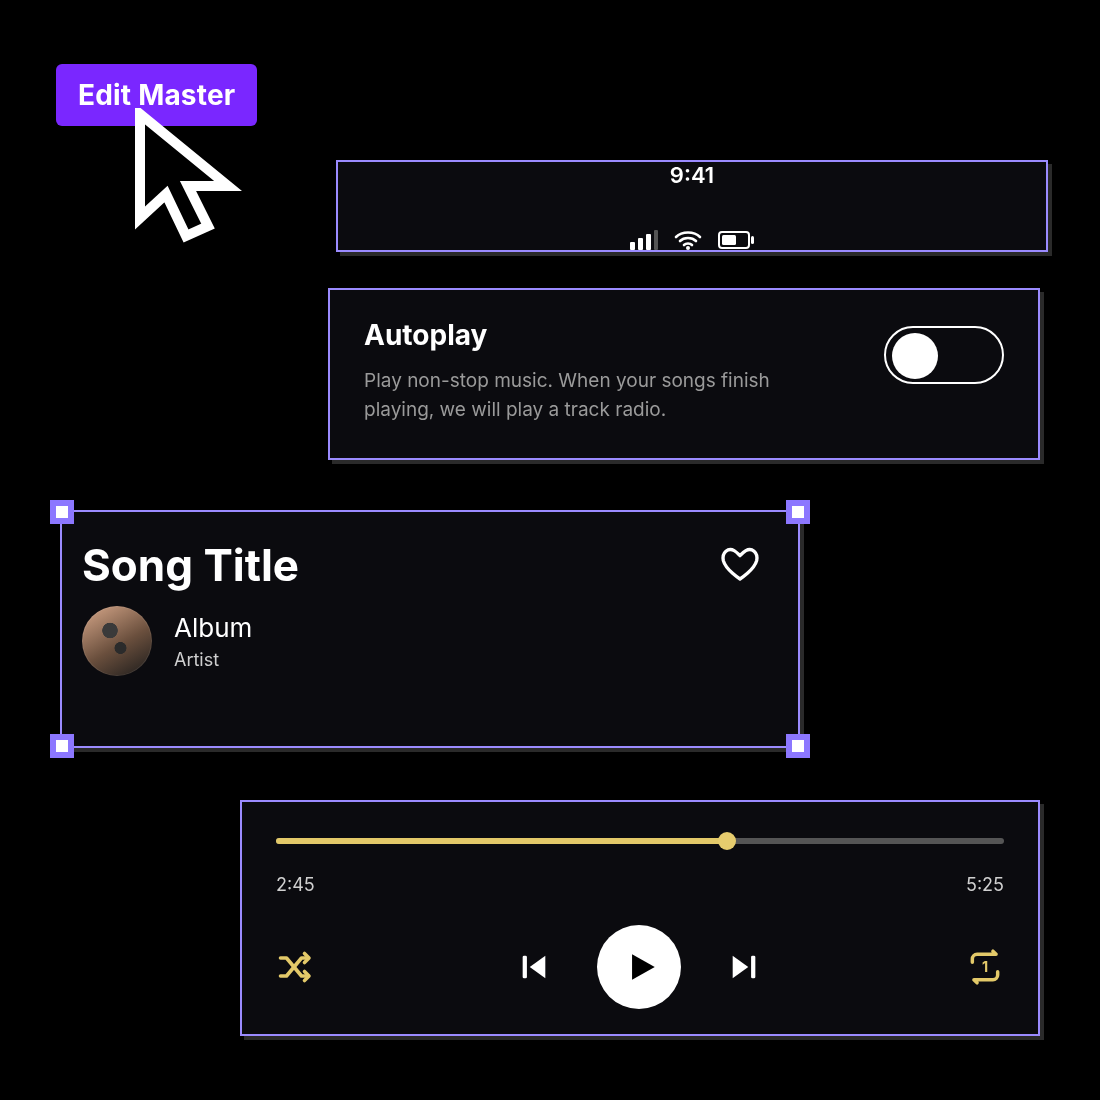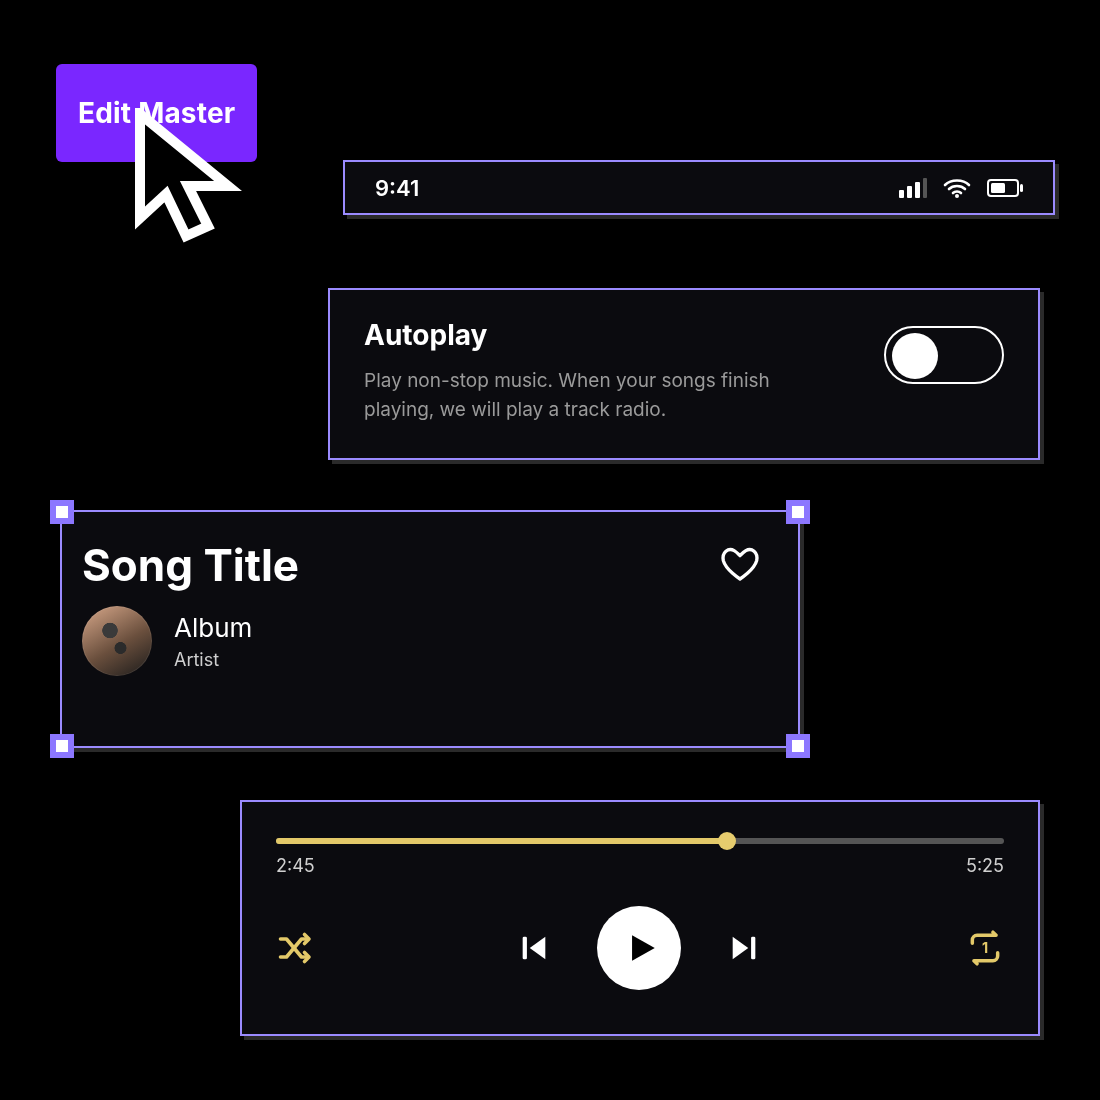--- a/index.html
+++ b/index.html
@@ -14,31 +14,31 @@
     --gold2:#d6b84f;
     --handle:#e6cc6e;
     --shadow:rgba(120,120,120,.35);
   }
   *{box-sizing:border-box;font-family:Inter,"Segoe UI",Roboto,Arial,sans-serif;}
   body{margin:0;width:1100px;height:1100px;background:var(--bg);color:var(--text);overflow:hidden;position:relative;}
 
   .canvas{position:absolute;inset:0;}
 
   
-  .edit-master{position:absolute;left:56px;top:64px;background:var(--purple);color:#fff;font-weight:700;font-size:28px;padding:32px 22px;border-radius:6px;letter-spacing:.2px;}
+  .edit-master{position:absolute;left:56px;top:64px;background:var(--purple);color:#fff;font-weight:700;font-size:28px;padding:14px 22px;border-radius:6px;letter-spacing:.2px;}
   
   
   .cursor{position:absolute;left:120px;top:108px;}
   .cursor svg{display:block;}
 
   
   .panel{position:absolute;background:var(--panel);border:2.5px solid var(--outline);box-shadow:4px 4px 0 var(--shadow);}
 
   
-  .status{left:343px;top:160px;width:712px;height:55px;display:flex;align-items:center;justify-content:space-between;padding:0 30px;}
+  .status{left:336px;top:160px;width:712px;height:92px;display:flex;align-items:center;justify-content:space-between;padding:0 30px;flex-direction:column;}
   .status .time{font-size:22px;font-weight:600;color:#fff;}
   .status-icons{display:flex;align-items:center;gap:16px;}
   .status-icons svg{display:block;}
 
   
   .autoplay{left:328px;top:288px;width:712px;height:172px;display:flex;align-items:flex-start;justify-content:space-between;padding:28px 34px;}
   .ap-text .ap-title{font-size:28px;font-weight:700;color:#fff;margin:0 0 14px 0;}
   .ap-text .ap-desc{font-size:19px;line-height:1.55;color:var(--muted);max-width:440px;}
   .switch{position:relative;width:120px;height:58px;border:2px solid #fff;border-radius:40px;margin-top:8px;}
   .switch .knob{position:absolute;left:6px;top:5px;width:46px;height:46px;border-radius:50%;background:#fff;}
@@ -61,21 +61,21 @@
   .h-tl{left:-12px;top:-12px;}
   .h-tr{right:-12px;top:-12px;}
   .h-bl{left:-12px;bottom:-12px;}
   .h-br{right:-12px;bottom:-12px;}
 
   
   .player{left:240px;top:800px;width:800px;height:236px;padding:30px 34px 24px 34px;}
   .progress{position:relative;height:6px;background:#555;border-radius:4px;margin-top:6px;}
   .progress .fill{position:absolute;left:0;top:0;height:100%;background:var(--gold);border-radius:4px;}
   .progress .dot{position:absolute;top:50%;width:18px;height:18px;background:var(--handle);border-radius:50%;transform:translate(-50%,-50%);}
-  .times{display:flex;justify-content:space-between;font-size:18px;color:#d0d0d0;margin-top:11px;text-align:center;}
+  .times{display:flex;justify-content:space-between;font-size:18px;color:#d0d0d0;margin-top:30px;text-align:center;}
   .controls{display:flex;align-items:center;justify-content:space-between;margin-top:30px;}
   .side-ctrl svg, .mid svg{display:block;}
   .mid{display:flex;align-items:center;gap:46px;}
   .play-btn{width:84px;height:84px;border-radius:50%;background:#fff;display:flex;align-items:center;justify-content:center;}
   .play-btn svg{margin-left:6px;}
 </style>
 </head>
 <body>
 
 <div class="canvas">

